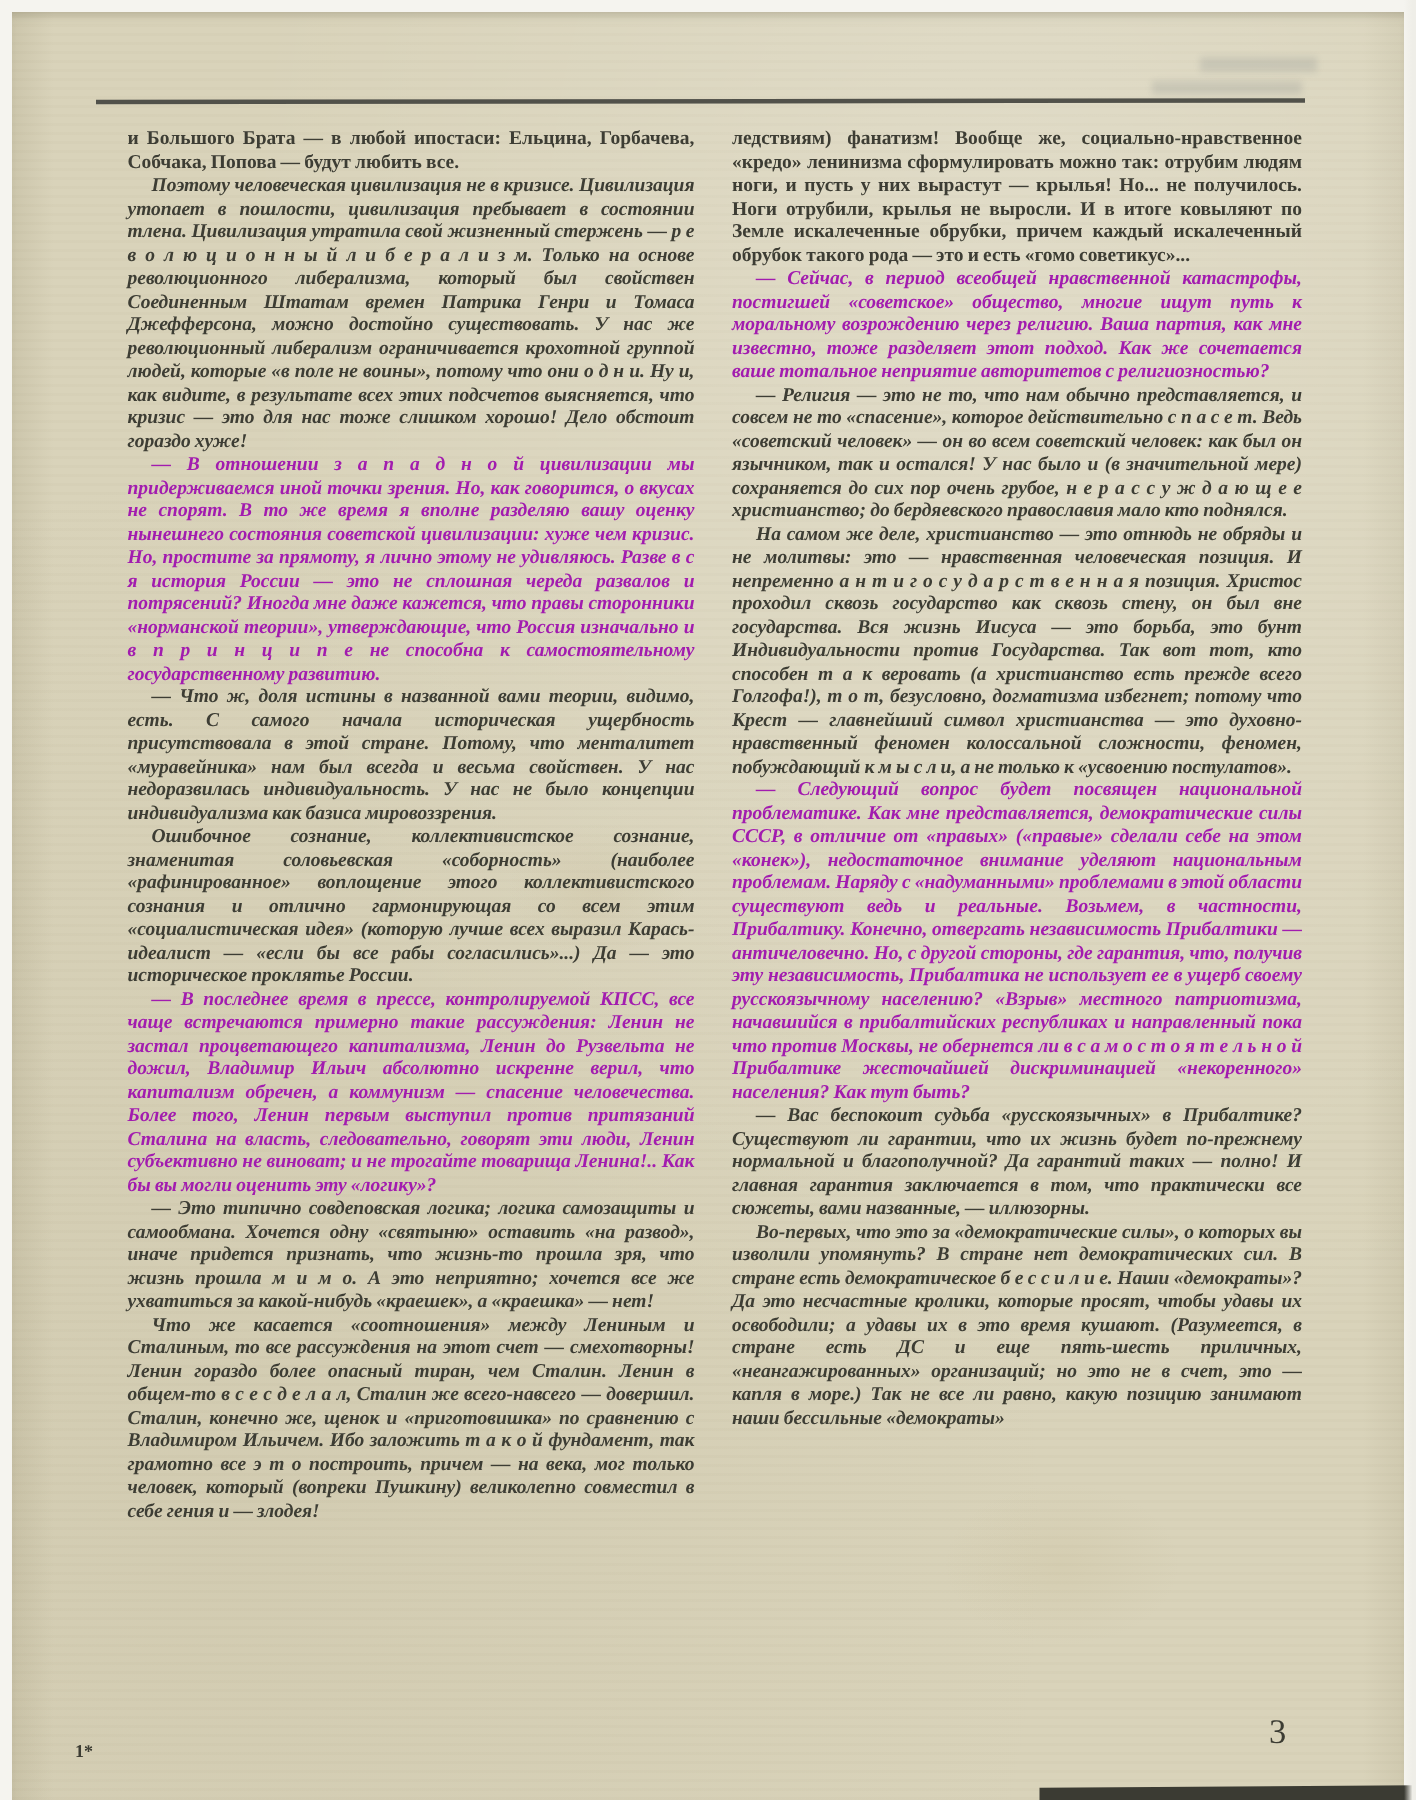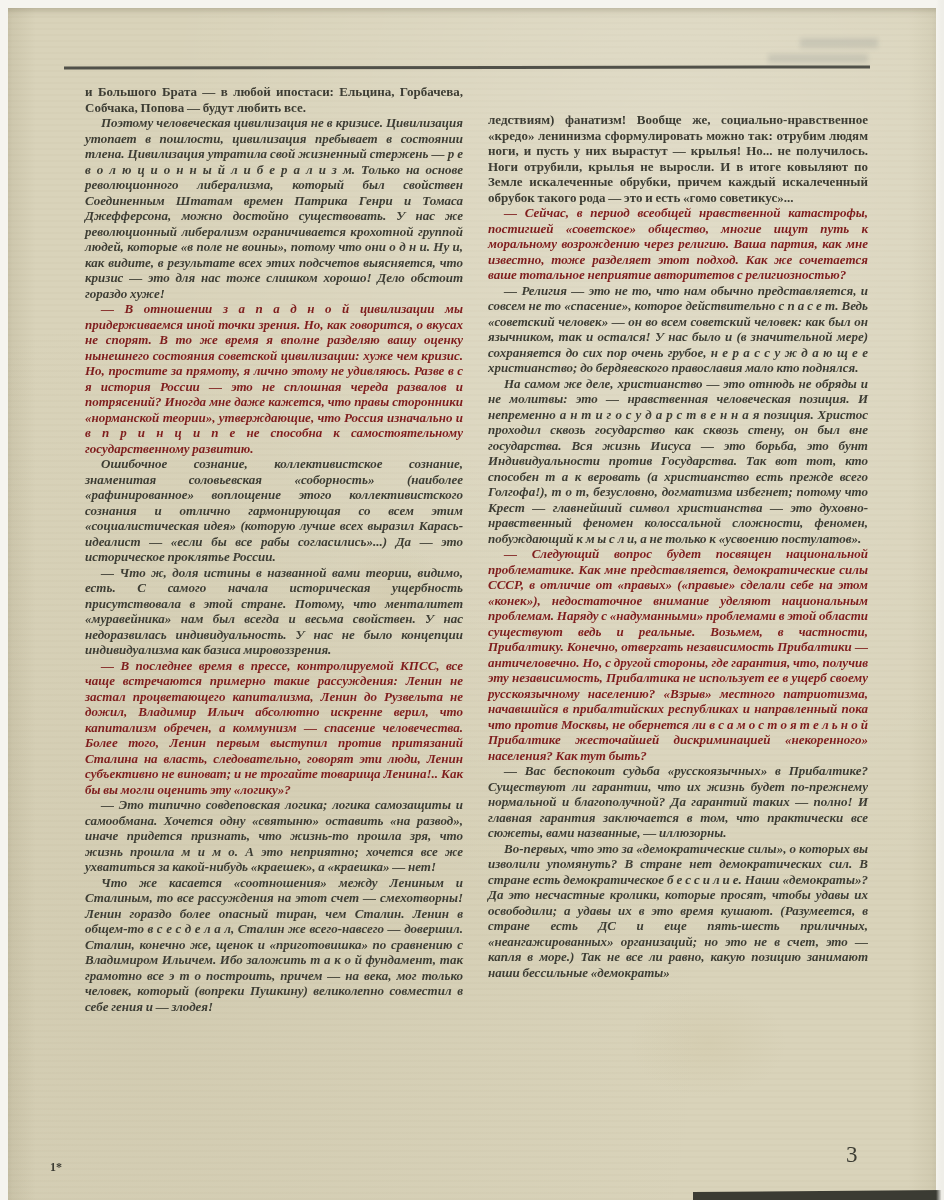--- a/index.html
+++ b/index.html
@@ -69,24 +69,24 @@
     font-size: 13px;
     line-height: 15.5px;
     font-weight: 700;
     letter-spacing: 0px;
     word-spacing: -0.5px;
     text-align: justify;
     hyphens: auto;
     -webkit-hyphens: auto;
   }
   #col-left  { left: 85px; }
-  #col-right { left: 488px; width: 380px; margin-top: 28px; }
+  #col-right { left: 488px; width: 380px; }
   .para { margin: 0; }
   .para.indent { text-indent: 16px; font-style: italic; }
-  .para.question { font-style: italic; color: #7f1d1d; }
+  .para.question { font-style: italic; color: #a21caf; }
   
   #footer-mark {
     position: absolute;
     left: 50px;
     top: 1160px;
     font-size: 12px;
     font-weight: 700;
     color: #3c3c33;
   }
   #page-number {
@@ -127,22 +127,22 @@
 
     <div id="top-rule"></div>
     <div id="ghost-1" class="ghost"></div>
     <div id="ghost-2" class="ghost"></div>
   </div>
 
   <div id="col-left" class="col">
       <p class="para answer">и Большого Брата — в любой ипостаси: Ельцина, Горбачева, Собчака, Попова — будут любить все.</p>
       <p class="para answer indent">Поэтому человеческая цивилизация не в кризисе. Цивилизация утопает в пошлости, цивилизация пребывает в состоянии тлена. Цивилизация утратила свой жизненный стержень — р е в о л ю ц и о н н ы й  л и б е р а л и з м. Только на основе революционного либерализма, который был свойствен Соединенным Штатам времен Патрика Генри и Томаса Джефферсона, можно достойно существовать. У нас же революционный либерализм ограничивается крохотной группой людей, которые «в поле не воины», потому что они о д н и. Ну и, как видите, в результате всех этих подсчетов выясняется, что кризис — это для нас тоже слишком хорошо! Дело обстоит гораздо хуже!</p>
       <p class="para question indent">— В отношении з а п а д н о й  цивилизации мы придерживаемся иной точки зрения. Но, как говорится, о вкусах не спорят. В то же время я вполне разделяю вашу оценку нынешнего состояния советской цивилизации: хуже чем кризис. Но, простите за прямоту, я лично этому не удивляюсь. Разве  в с я  история России — это не сплошная череда развалов и потрясений? Иногда мне даже кажется, что правы сторонники «норманской теории», утверждающие, что Россия изначально и  в п р и н ц и п е  не способна к самостоятельному государственному развитию.</p>
+      <p class="para answer indent">— Что ж, доля истины в названной вами теории, видимо, есть. С самого начала историческая ущербность присутствовала в этой стране. Потому, что менталитет «муравейника» нам был всегда и весьма свойствен. У нас недоразвилась индивидуальность. У нас не было концепции индивидуализма как базиса мировоззрения.</p>
       <p class="para answer indent">Ошибочное сознание, коллективистское сознание, знаменитая соловьевская «соборность» (наиболее «рафинированное» воплощение этого коллективистского сознания и отлично гармонирующая со всем этим «социалистическая идея» (которую лучше всех выразил Карась-идеалист — «если бы все рабы согласились»...) Да — это историческое проклятье России.</p>
-      <p class="para answer indent">— Что ж, доля истины в названной вами теории, видимо, есть. С самого начала историческая ущербность присутствовала в этой стране. Потому, что менталитет «муравейника» нам был всегда и весьма свойствен. У нас недоразвилась индивидуальность. У нас не было концепции индивидуализма как базиса мировоззрения.</p>
       <p class="para question indent">— В последнее время в прессе, контролируемой КПСС, все чаще встречаются примерно такие рассуждения: Ленин не застал процветающего капитализма, Ленин до Рузвельта не дожил, Владимир Ильич абсолютно искренне верил, что капитализм обречен, а коммунизм — спасение человечества. Более того, Ленин первым выступил против притязаний Сталина на власть, следовательно, говорят эти люди, Ленин субъективно не виноват; и не трогайте товарища Ленина!.. Как бы вы могли оценить эту «логику»?</p>
       <p class="para answer indent">— Это типично совдеповская логика; логика самозащиты и самообмана. Хочется одну «святыню» оставить «на развод», иначе придется признать, что жизнь-то прошла зря, что жизнь прошла м и м о. А это неприятно; хочется все же ухватиться за какой-нибудь «краешек», а «краешка» — нет!</p>
       <p class="para answer indent">Что же касается «соотношения» между Лениным и Сталиным, то все рассуждения на этот счет — смехотворны! Ленин гораздо более опасный тиран, чем Сталин. Ленин в общем-то  в с е  с д е л а л,  Сталин же всего-навсего — довершил. Сталин, конечно же, щенок и «приготовишка» по сравнению с Владимиром Ильичем. Ибо заложить т а к о й  фундамент, так грамотно все э т о  построить, причем — на века, мог только человек, который (вопреки Пушкину) великолепно совместил в себе гения и — злодея!</p>
     </div>
   <div id="col-right" class="col">
       <p class="para answer">ледствиям) фанатизм! Вообще же, социально-нравственное «кредо» ленинизма сформулировать можно так: отрубим людям ноги, и пусть у них вырастут — крылья! Но... не получилось. Ноги отрубили, крылья не выросли. И в итоге ковыляют по Земле искалеченные обрубки, причем каждый искалеченный обрубок такого рода — это и есть «гомо советикус»...</p>
       <p class="para question indent">— Сейчас, в период всеобщей нравственной катастрофы, постигшей «советское» общество, многие ищут путь к моральному возрождению через религию. Ваша партия, как мне известно, тоже разделяет этот подход. Как же сочетается ваше тотальное неприятие авторитетов с религиозностью?</p>
       <p class="para answer indent">— Религия — это не то, что нам обычно представляется, и совсем не то «спасение», которое действительно с п а с е т. Ведь «советский человек» — он во всем советский человек: как был он язычником, так и остался! У нас было и (в значительной мере) сохраняется до сих пор очень грубое, н е р а с с у ж д а ю щ е е  христианство; до бердяевского православия мало кто поднялся.</p>
       <p class="para answer indent">На самом же деле, христианство — это отнюдь не обряды и не молитвы: это — нравственная человеческая позиция. И непременно  а н т и г о с у д а р с т в е н н а я  позиция. Христос проходил сквозь государство как сквозь стену, он был вне государства. Вся жизнь Иисуса — это борьба, это бунт Индивидуальности против Государства. Так вот тот, кто способен т а к  веровать (а христианство есть прежде всего Голгофа!), т о т, безусловно, догматизма избегнет; потому что Крест — главнейший символ христианства — это духовно-нравственный феномен колоссальной сложности, феномен, побуждающий к  м ы с л и,  а не только к «усвоению постулатов».</p>
       <p class="para question indent">— Следующий вопрос будет посвящен национальной проблематике. Как мне представляется, демократические силы СССР, в отличие от «правых» («правые» сделали себе на этом «конек»), недостаточное внимание уделяют национальным проблемам. Наряду с «надуманными» проблемами в этой области существуют ведь и реальные. Возьмем, в частности, Прибалтику. Конечно, отвергать независимость Прибалтики — античеловечно. Но, с другой стороны, где гарантия, что, получив эту независимость, Прибалтика не использует ее в ущерб своему русскоязычному населению? «Взрыв» местного патриотизма, начавшийся в прибалтийских республиках и направленный пока что против Москвы, не обернется ли  в с а м о с т о я т е л ь н о й  Прибалтике жесточайшей дискриминацией «некоренного» населения? Как тут быть?</p>

